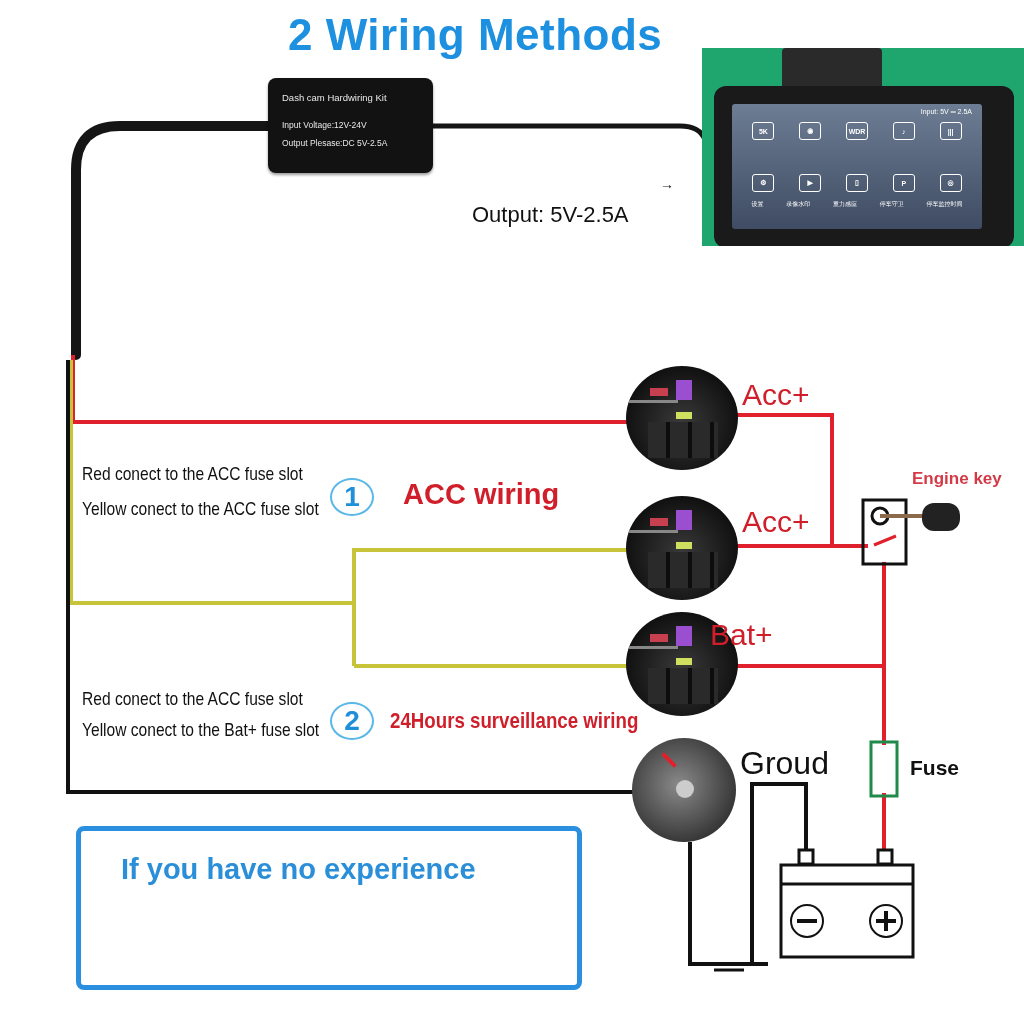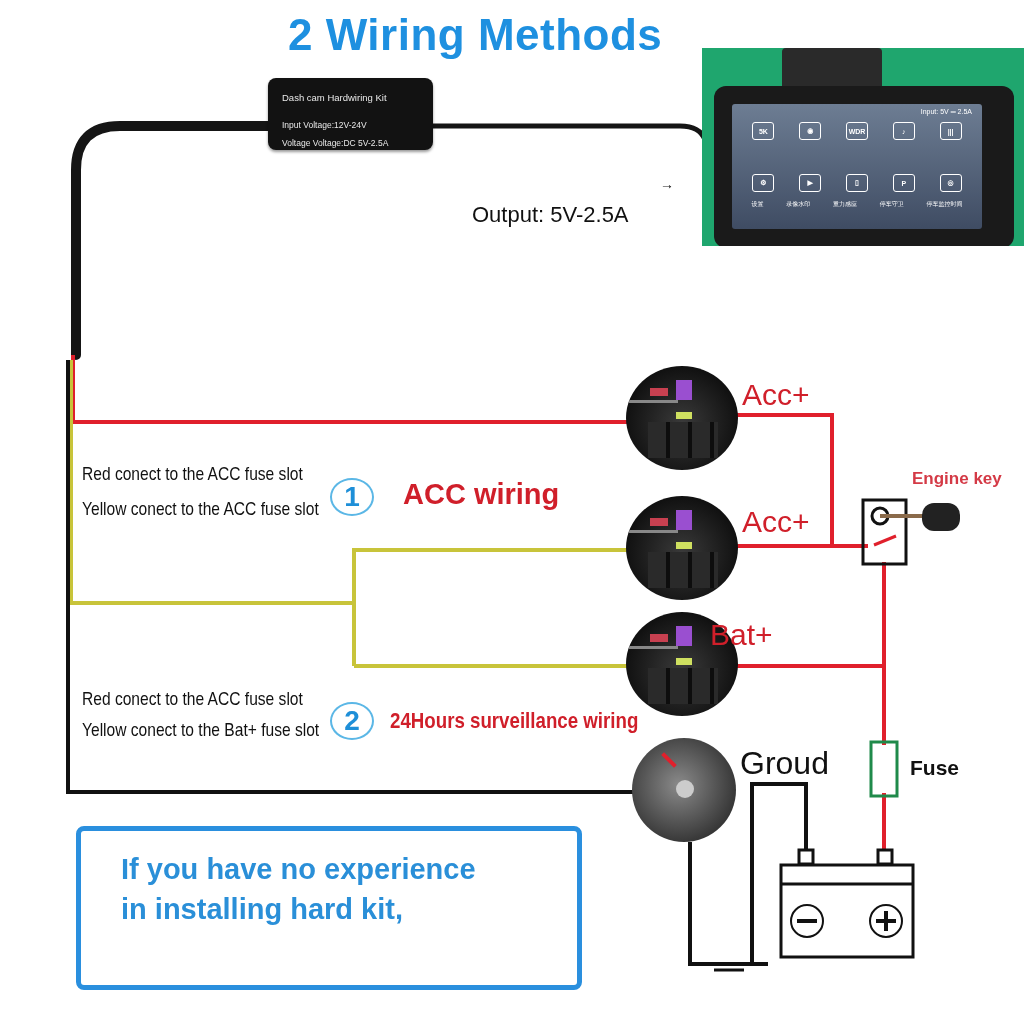--- a/index.html
+++ b/index.html
@@ -1,19 +1,19 @@
 <!DOCTYPE html>
 <html><head>
 <meta charset="utf-8">
 <style>
   html, body { margin: 0; padding: 0; background: #ffffff; }
   body { width: 1024px; height: 1024px; position: relative; overflow: hidden; font-family: "Liberation Sans", sans-serif; }
   .abs { position: absolute; }
   #title { left: 288px; top: 10px; font-size: 44px; font-weight: bold; color: #1e90e0; letter-spacing: 0.5px; white-space: nowrap; }
-  #kit-box { left: 268px; top: 78px; width: 165px; height: 72px; background: #121212; border-radius: 8px; box-shadow: 0 2px 3px rgba(0,0,0,0.4); color: #e8e8e8; font-family: "Liberation Sans", sans-serif; }
+  #kit-box { left: 268px; top: 78px; width: 165px; height: 95px; background: #121212; border-radius: 8px; box-shadow: 0 2px 3px rgba(0,0,0,0.4); color: #e8e8e8; font-family: "Liberation Sans", sans-serif; }
   #kit-box .k1 { position: absolute; left: 14px; top: 14px; font-size: 9.5px; }
   #kit-box .k2 { position: absolute; left: 14px; top: 42px; font-size: 8.5px; }
   #kit-box .k3 { position: absolute; left: 14px; top: 60px; font-size: 8.5px; }
   #output-label { left: 472px; top: 202px; font-size: 22px; color: #111; white-space: nowrap; text-align: right; }
   #output-arrow { left: 660px; top: 176px; font-size: 14px; color: #111; }
   #cam-photo { left: 702px; top: 48px; width: 322px; height: 198px; background: #1fa66e; overflow: hidden; }
   #cam-body { position: absolute; left: 12px; top: 38px; width: 300px; height: 162px; background: #1a1a1a; border-radius: 12px; }
   #cam-mount { position: absolute; left: 80px; top: 0px; width: 100px; height: 42px; background: #2a2a2a; border-radius: 4px; }
   #cam-screen { position: absolute; left: 30px; top: 60px; width: 250px; height: 125px; background: linear-gradient(180deg, #6d7d93, #3f4c63); border-radius: 3px; color: #fff; font-size: 7px; }
   #cam-screen .srow { position: absolute; left: 8px; right: 8px; display: flex; justify-content: space-around; }
@@ -78,21 +78,21 @@
   <circle cx="886" cy="921" r="16" fill="none" stroke="#111" stroke-width="2"></circle>
   <line x1="876" y1="921" x2="896" y2="921" stroke="#111" stroke-width="4"></line>
   <line x1="886" y1="911" x2="886" y2="931" stroke="#111" stroke-width="4"></line>
 </svg>
 
 <div id="title" class="abs">2 Wiring Methods</div>
 
 <div id="kit-box" class="abs">
   <span class="k1">Dash cam Hardwiring Kit</span>
   <span class="k2">Input Voltage:12V-24V</span>
-  <span class="k3">Voltage Voltage:DC 5V-2.5A</span>
+  <span class="k3">Output Plesase:DC 5V-2.5A</span>
 </div>
 
 <div id="output-arrow" class="abs">→</div>
 <div id="output-label" class="abs">Output: 5V-2.5A</div>
 
 <div id="cam-photo" class="abs">
   <div id="cam-mount"></div>
   <div id="cam-body">
     <div id="cam-screen" style="left:18px;top:18px;">
       <span style="position:absolute;right:10px;top:4px;">Input: 5V ═ 2.5A</span>
@@ -161,14 +161,13 @@
 
 <div id="ground-photo" class="abs">
   <div style="position:absolute;left:44px;top:42px;width:18px;height:18px;border-radius:50%;background:#ccc;"></div>
   <div style="position:absolute;left:28px;top:20px;width:18px;height:4px;background:#e0202c;transform:rotate(45deg);"></div>
 </div>
 <div id="ground-label" class="abs">Groud</div>
 <div id="fuse-label" class="abs">Fuse</div>
 
 <div id="warning-box" class="abs">
   <div style="top:22px;">If you have no experience</div>
-  <div style="top:62px;">in installing hard kit,</div>
 </div>
 
 </body></html>

